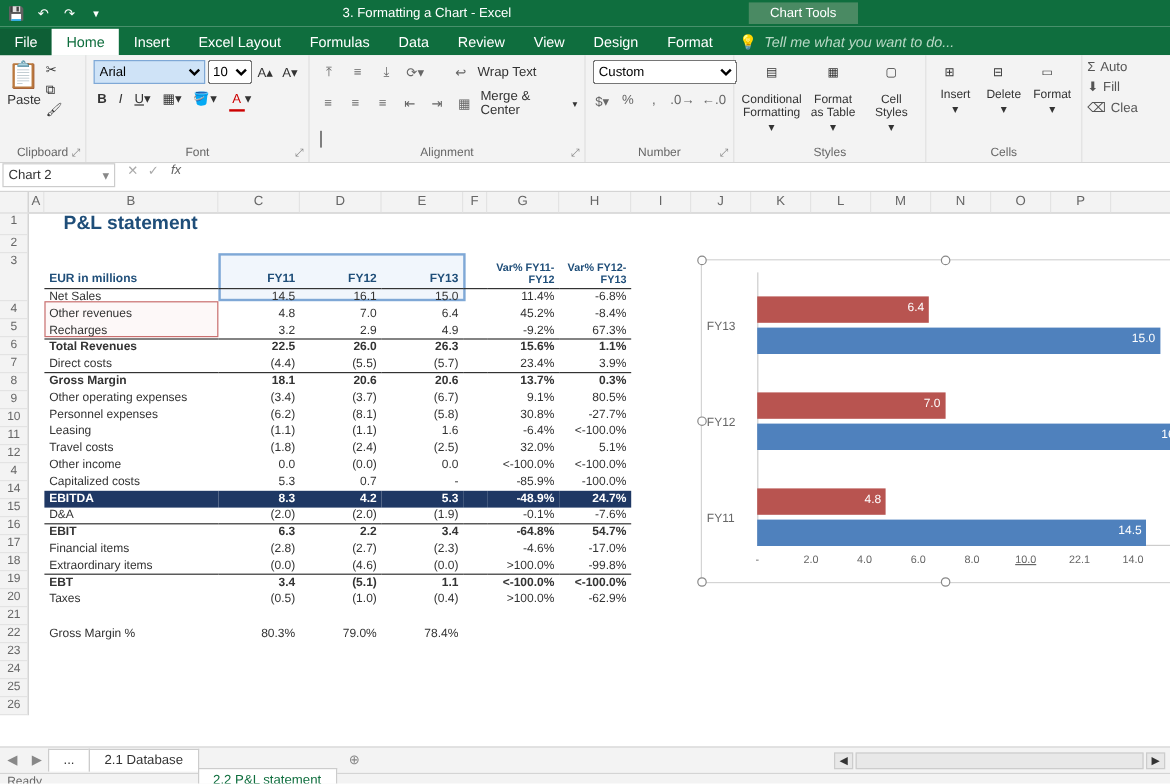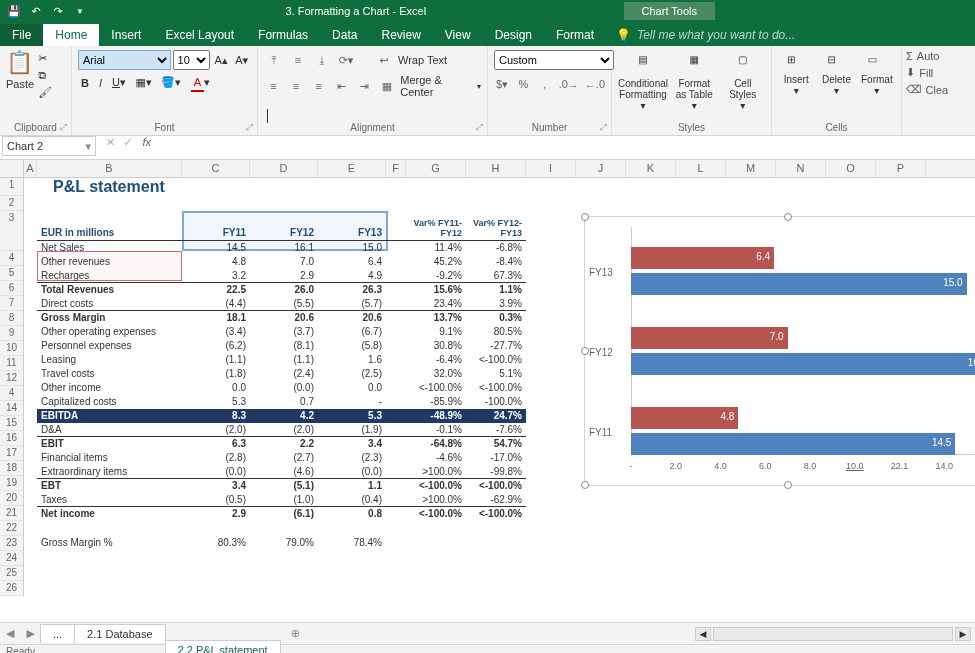--- a/index.html
+++ b/index.html
@@ -508,29 +508,20 @@
               <td>&lt;-100.0%</td>
             </tr>
             <tr>
               <td class="lbl">Taxes</td>
               <td>(0.5)</td>
               <td>(1.0)</td>
               <td>(0.4)</td>
               <td class="sp"></td>
               <td>&gt;100.0%</td>
               <td>-62.9%</td>
-            </tr>
-            <tr class="bold">
-              <td class="lbl">Net income</td>
-              <td>2.9</td>
-              <td>(6.1)</td>
-              <td>0.8</td>
-              <td class="sp"></td>
-              <td>&lt;-100.0%</td>
-              <td>&lt;-100.0%</td>
             </tr>
             <tr class="gap">
               <td colspan="7"></td>
             </tr>
             <tr>
               <td class="lbl">Gross Margin %</td>
               <td>80.3%</td>
               <td>79.0%</td>
               <td>78.4%</td>
               <td></td>

